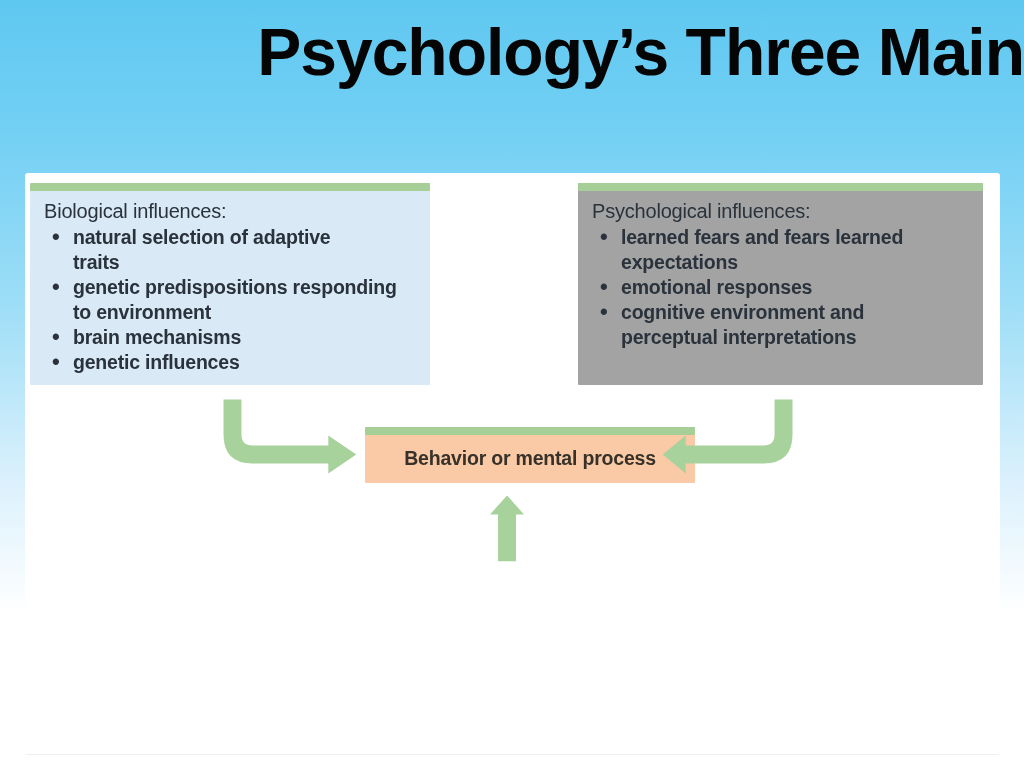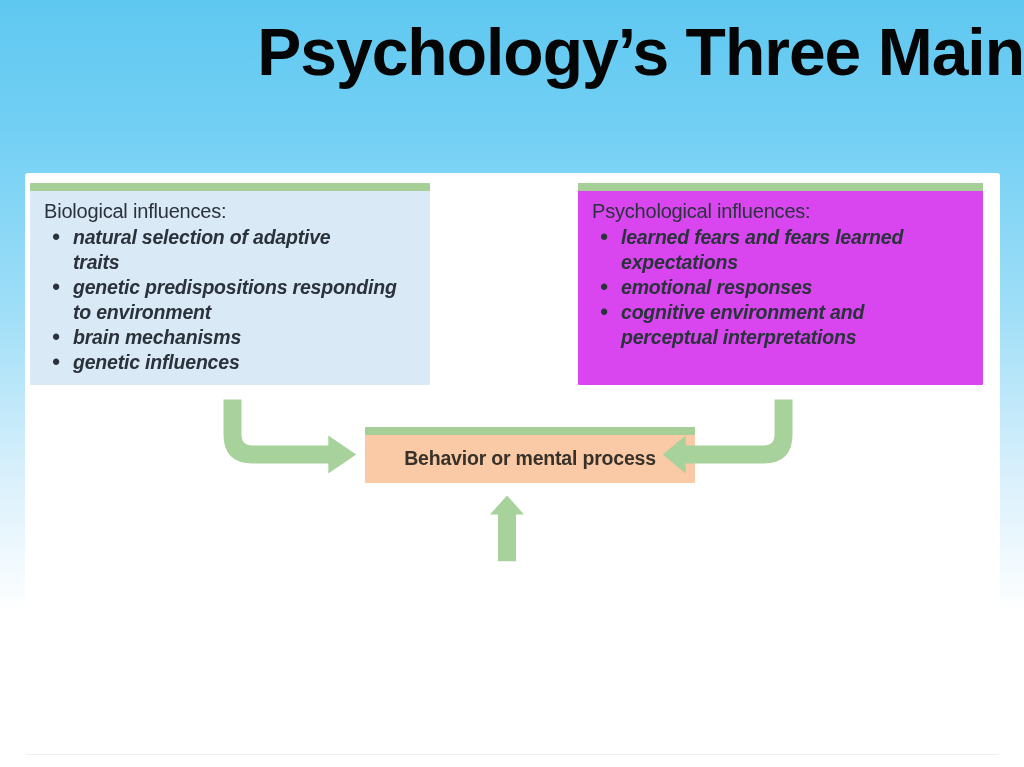--- a/index.html
+++ b/index.html
@@ -50,37 +50,36 @@
     border-radius: 1px;
   }
   .box.bio {
     left: 5px; top: 10px;
     width: 400px; height: 202px;
     background: #d9e9f5;
   }
   .box.psych {
     left: 553px; top: 10px;
     width: 405px; height: 202px;
-    background: #d946ef;
+    background: #a3a3a3;
   }
   .box-inner {
     padding: 8px 10px 0 14px;
     color: #2a323c;
     font-weight: 700;
     letter-spacing: -0.2px;
   }
   .box-inner h2 {
     font-size: 20px;
     line-height: 25px;
     margin-bottom: 1px;
     font-weight: 400;
   }
   .box-inner ul {
     list-style: none;
-    font-style: italic;
   }
   .box-inner li {
     position: relative;
     padding-left: 29px;
     font-size: 19.5px;
     line-height: 25px;
     white-space: pre-line;
   }
   .box-inner li::before {
     content: "\2022";

